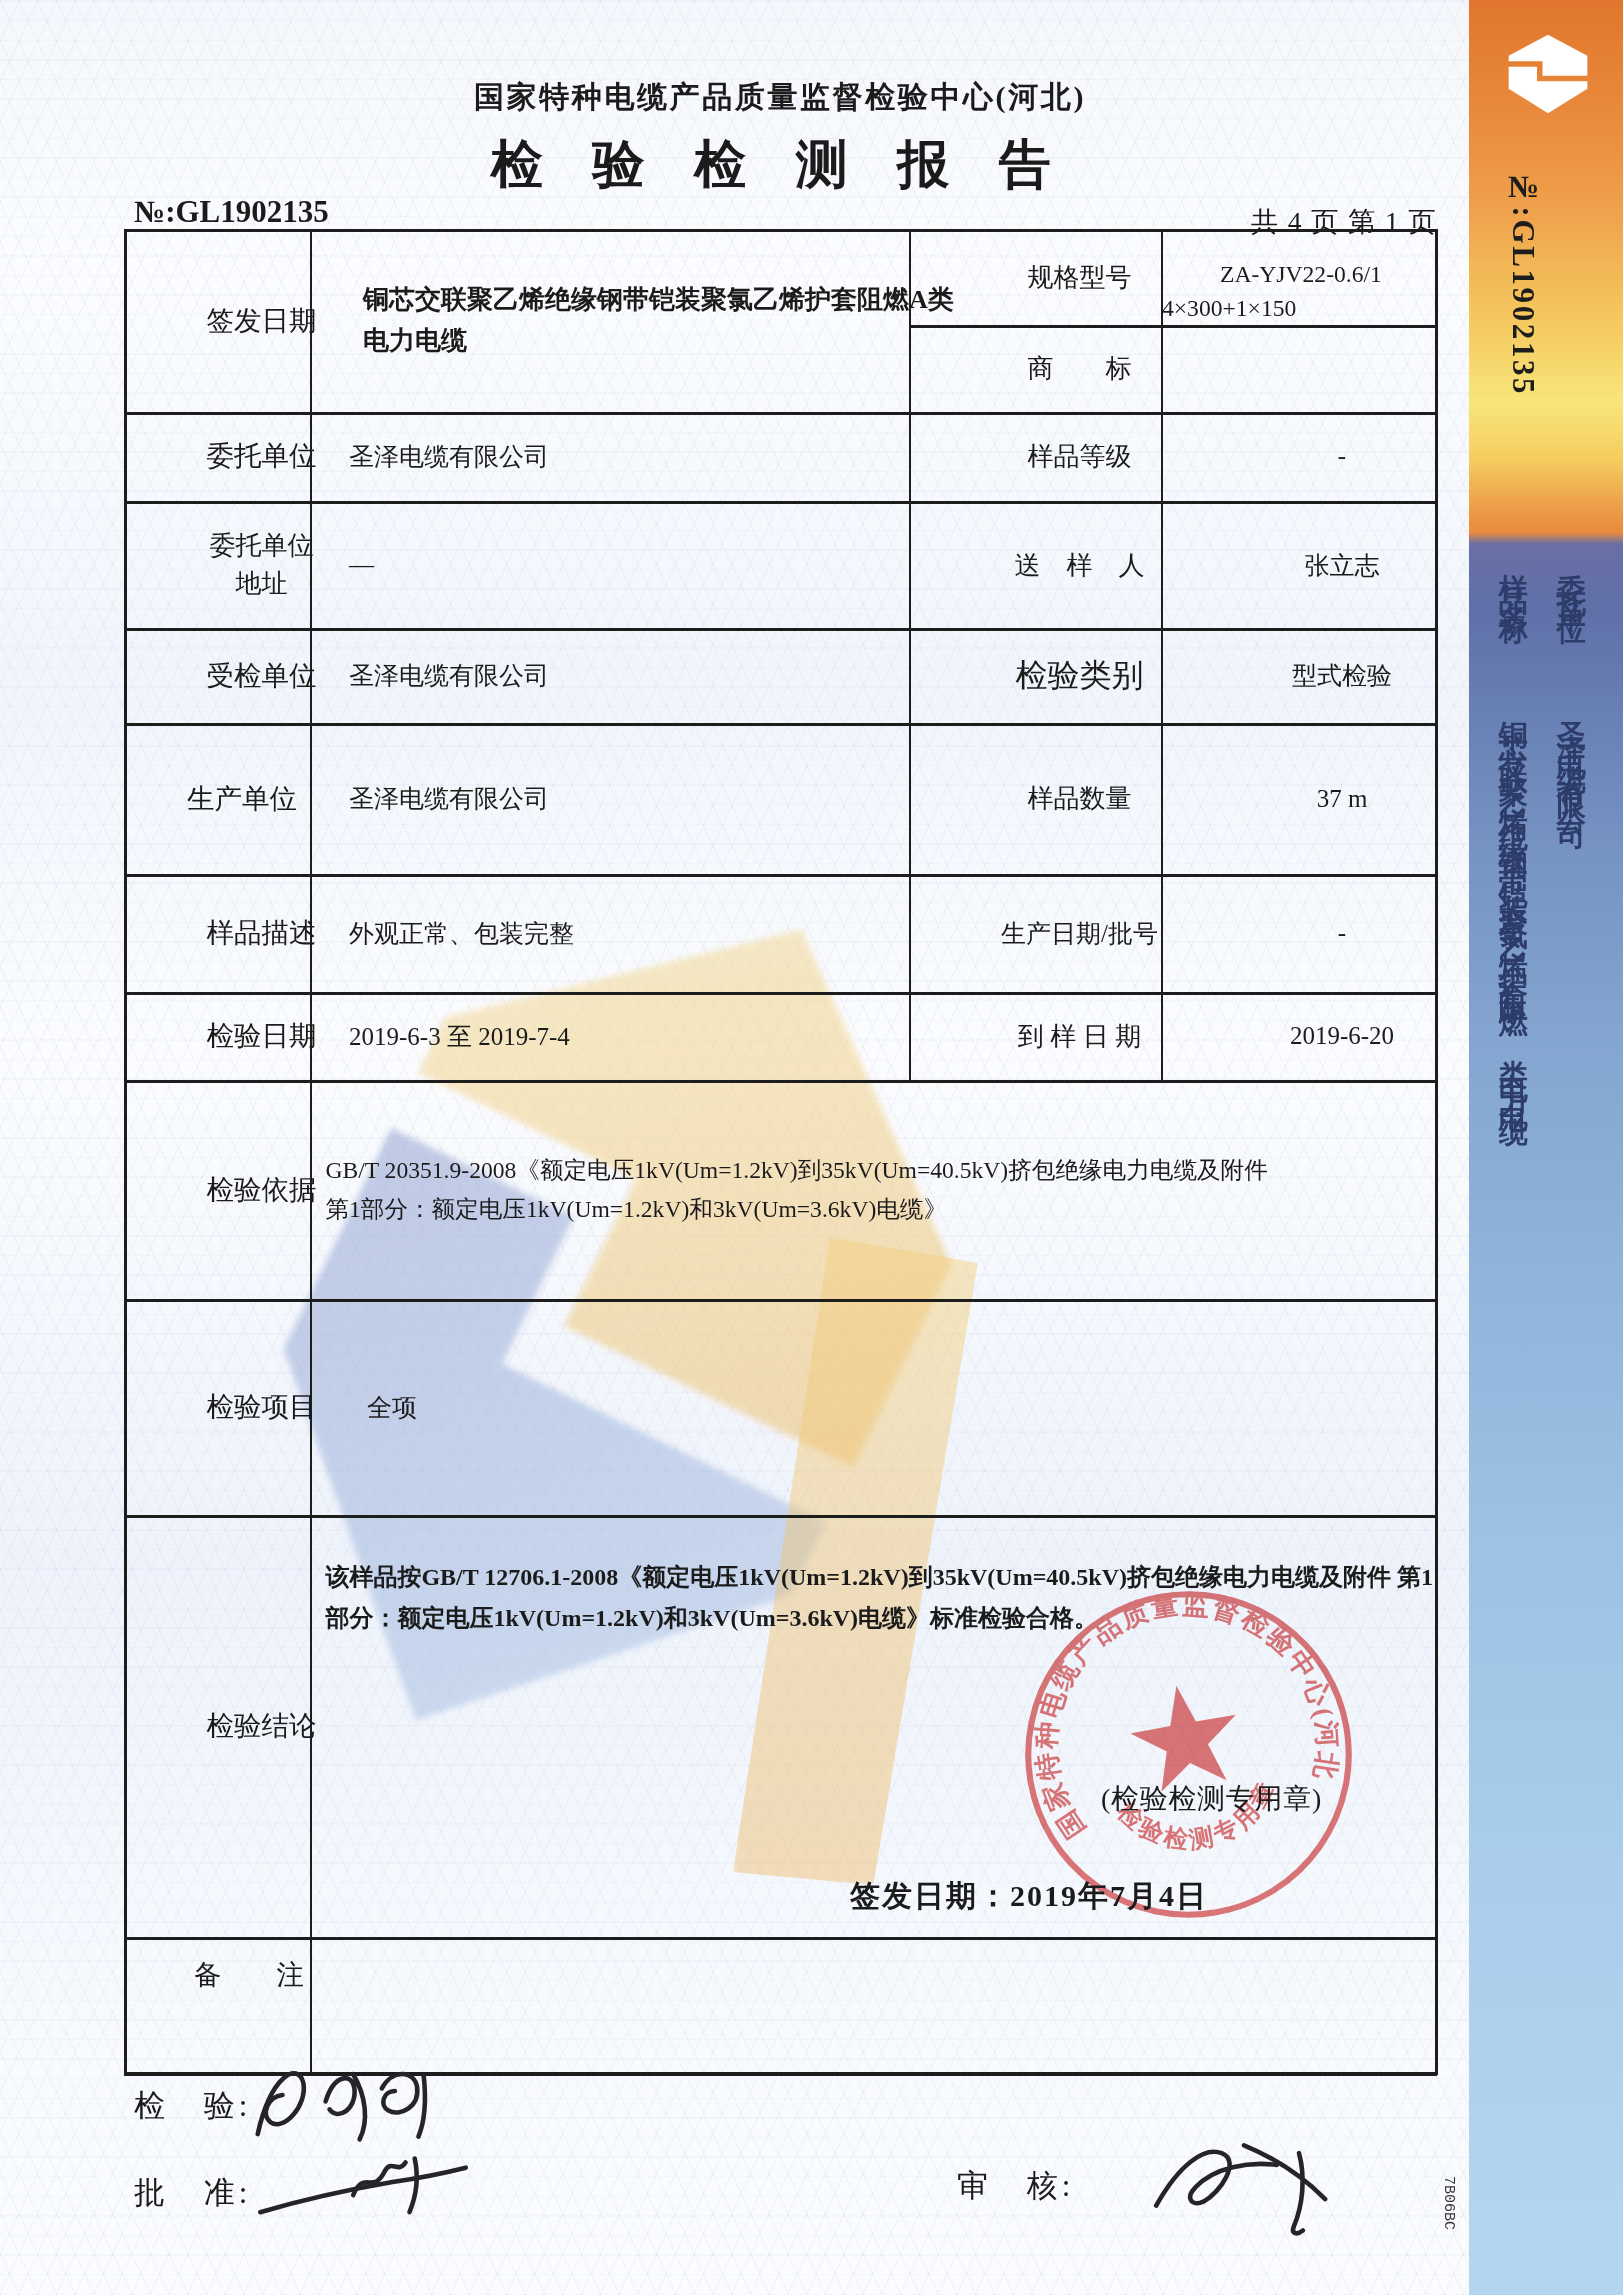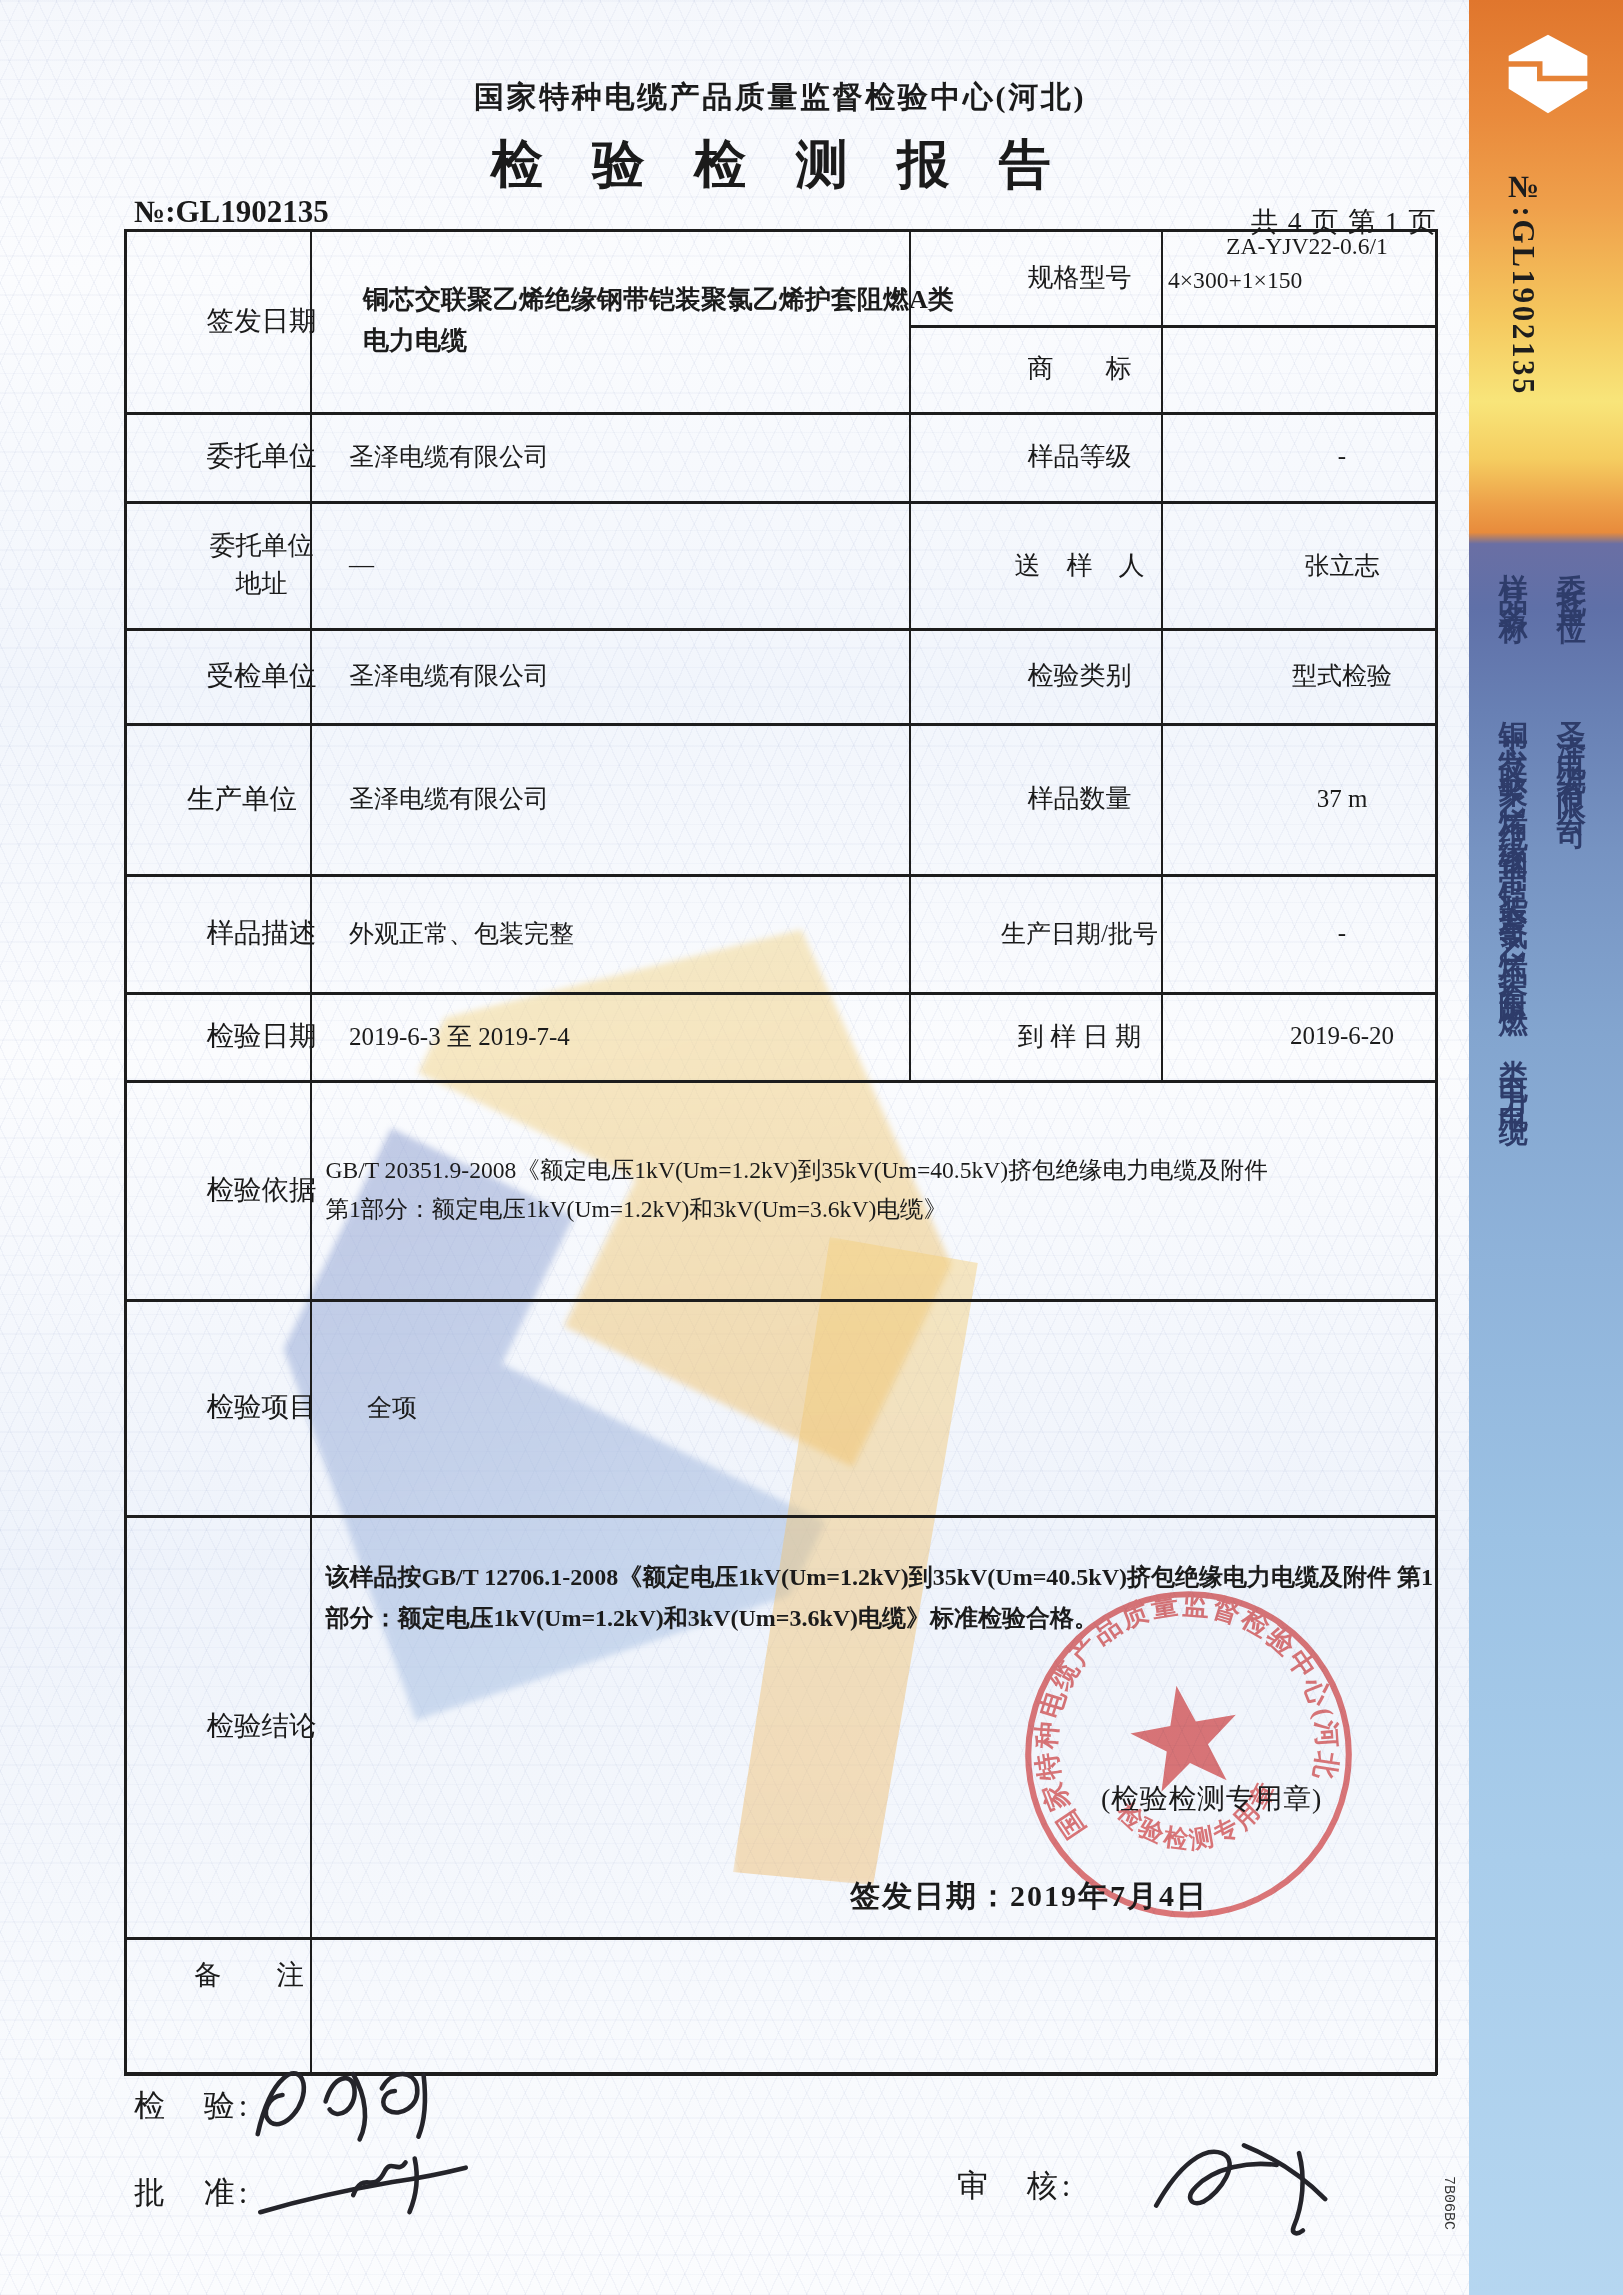--- a/index.html
+++ b/index.html
@@ -116,21 +116,21 @@
 
 <div class="cell lbl" style="left:124px;top:229px;width:187px;height:183px;">
     <span>签发日期</span>
   </div>
 <div class="cell" style="left:311px;top:229px;width:598px;height:183px;padding:0 43px 0 52px;font-size:26px;font-weight:600;line-height:1.55;">
     <span>铜芯交联聚乙烯绝缘钢带铠装聚氯乙烯护套阻燃A类电力电缆</span>
   </div>
 <div class="cell lbl" style="left:910px;top:229px;width:251px;height:96px;font-size:26px;">
     <span>规格型号</span>
   </div>
-<div class="cell two-line" style="left:1162px;top:229px;width:272px;height:96px;font-size:23.6px;align-items:flex-start;justify-content:flex-start;padding-left:6px;">
+<div class="cell two-line" style="left:1162px;top:229px;width:272px;height:96px;font-size:23.6px;align-items:flex-start;justify-content:flex-end;padding-left:0;">
   <span style="padding-left:58px;">ZA-YJV22-0.6/1</span>
   <span>4×300+1×150</span>
 </div>
 <div class="cell lbl" style="left:910px;top:325px;width:251px;height:87px;font-size:26px;">
     <span>商　　标</span>
   </div>
 <div class="cell valc" style="left:1162px;top:325px;width:272px;height:87px;">
     <span></span>
   </div>
 
@@ -160,21 +160,21 @@
 <div class="cell valc" style="left:1162px;top:501px;width:272px;height:128px;">
     <span>张立志</span>
   </div>
 
 <div class="cell lbl" style="left:124px;top:628px;width:187px;height:95px;">
     <span>受检单位</span>
   </div>
 <div class="cell val" style="left:311px;top:628px;width:598px;height:95px;">
     <span>圣泽电缆有限公司</span>
   </div>
-<div class="cell lbl" style="left:910px;top:628px;width:251px;height:95px;font-size:26px;">
+<div class="cell lbl" style="left:910px;top:628px;width:251px;height:95px;font-size:32px;">
     <span>检验类别</span>
   </div>
 <div class="cell valc" style="left:1162px;top:628px;width:272px;height:95px;">
     <span>型式检验</span>
   </div>
 
 <div class="cell lbl" style="left:124px;top:723px;width:148px;height:151px;">
     <span>生产单位</span>
   </div>
 <div class="cell val" style="left:311px;top:723px;width:598px;height:151px;">

